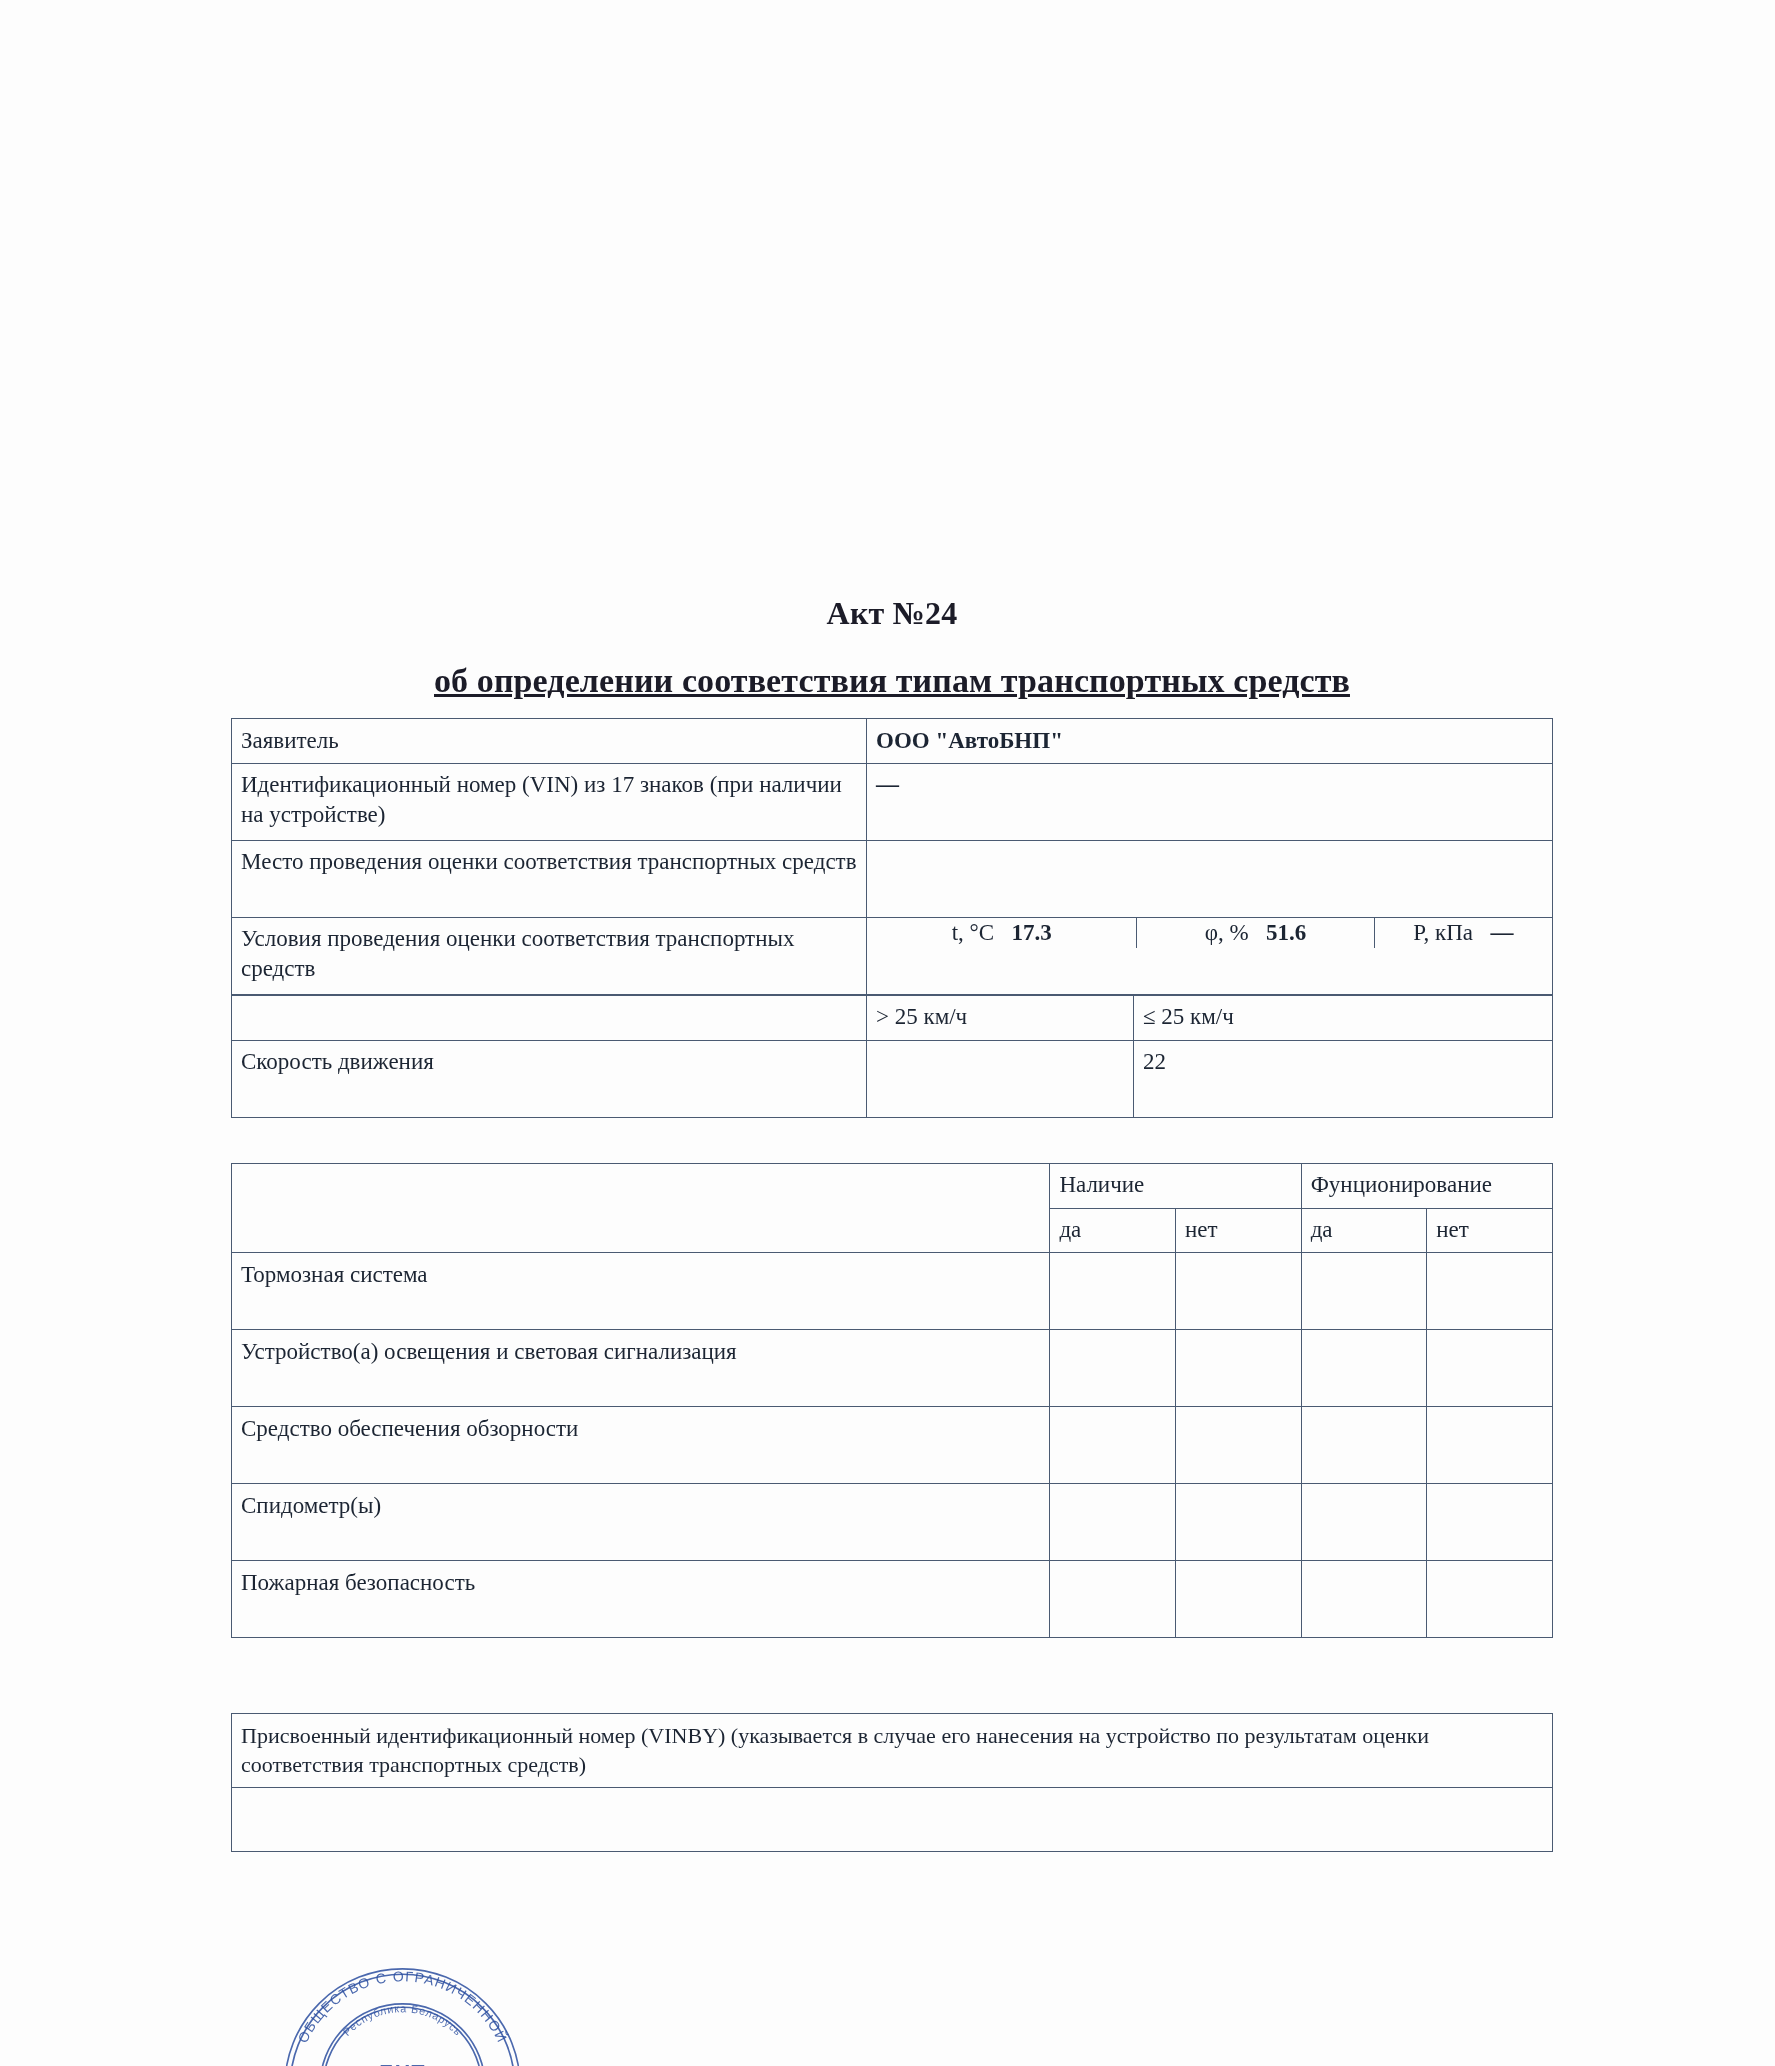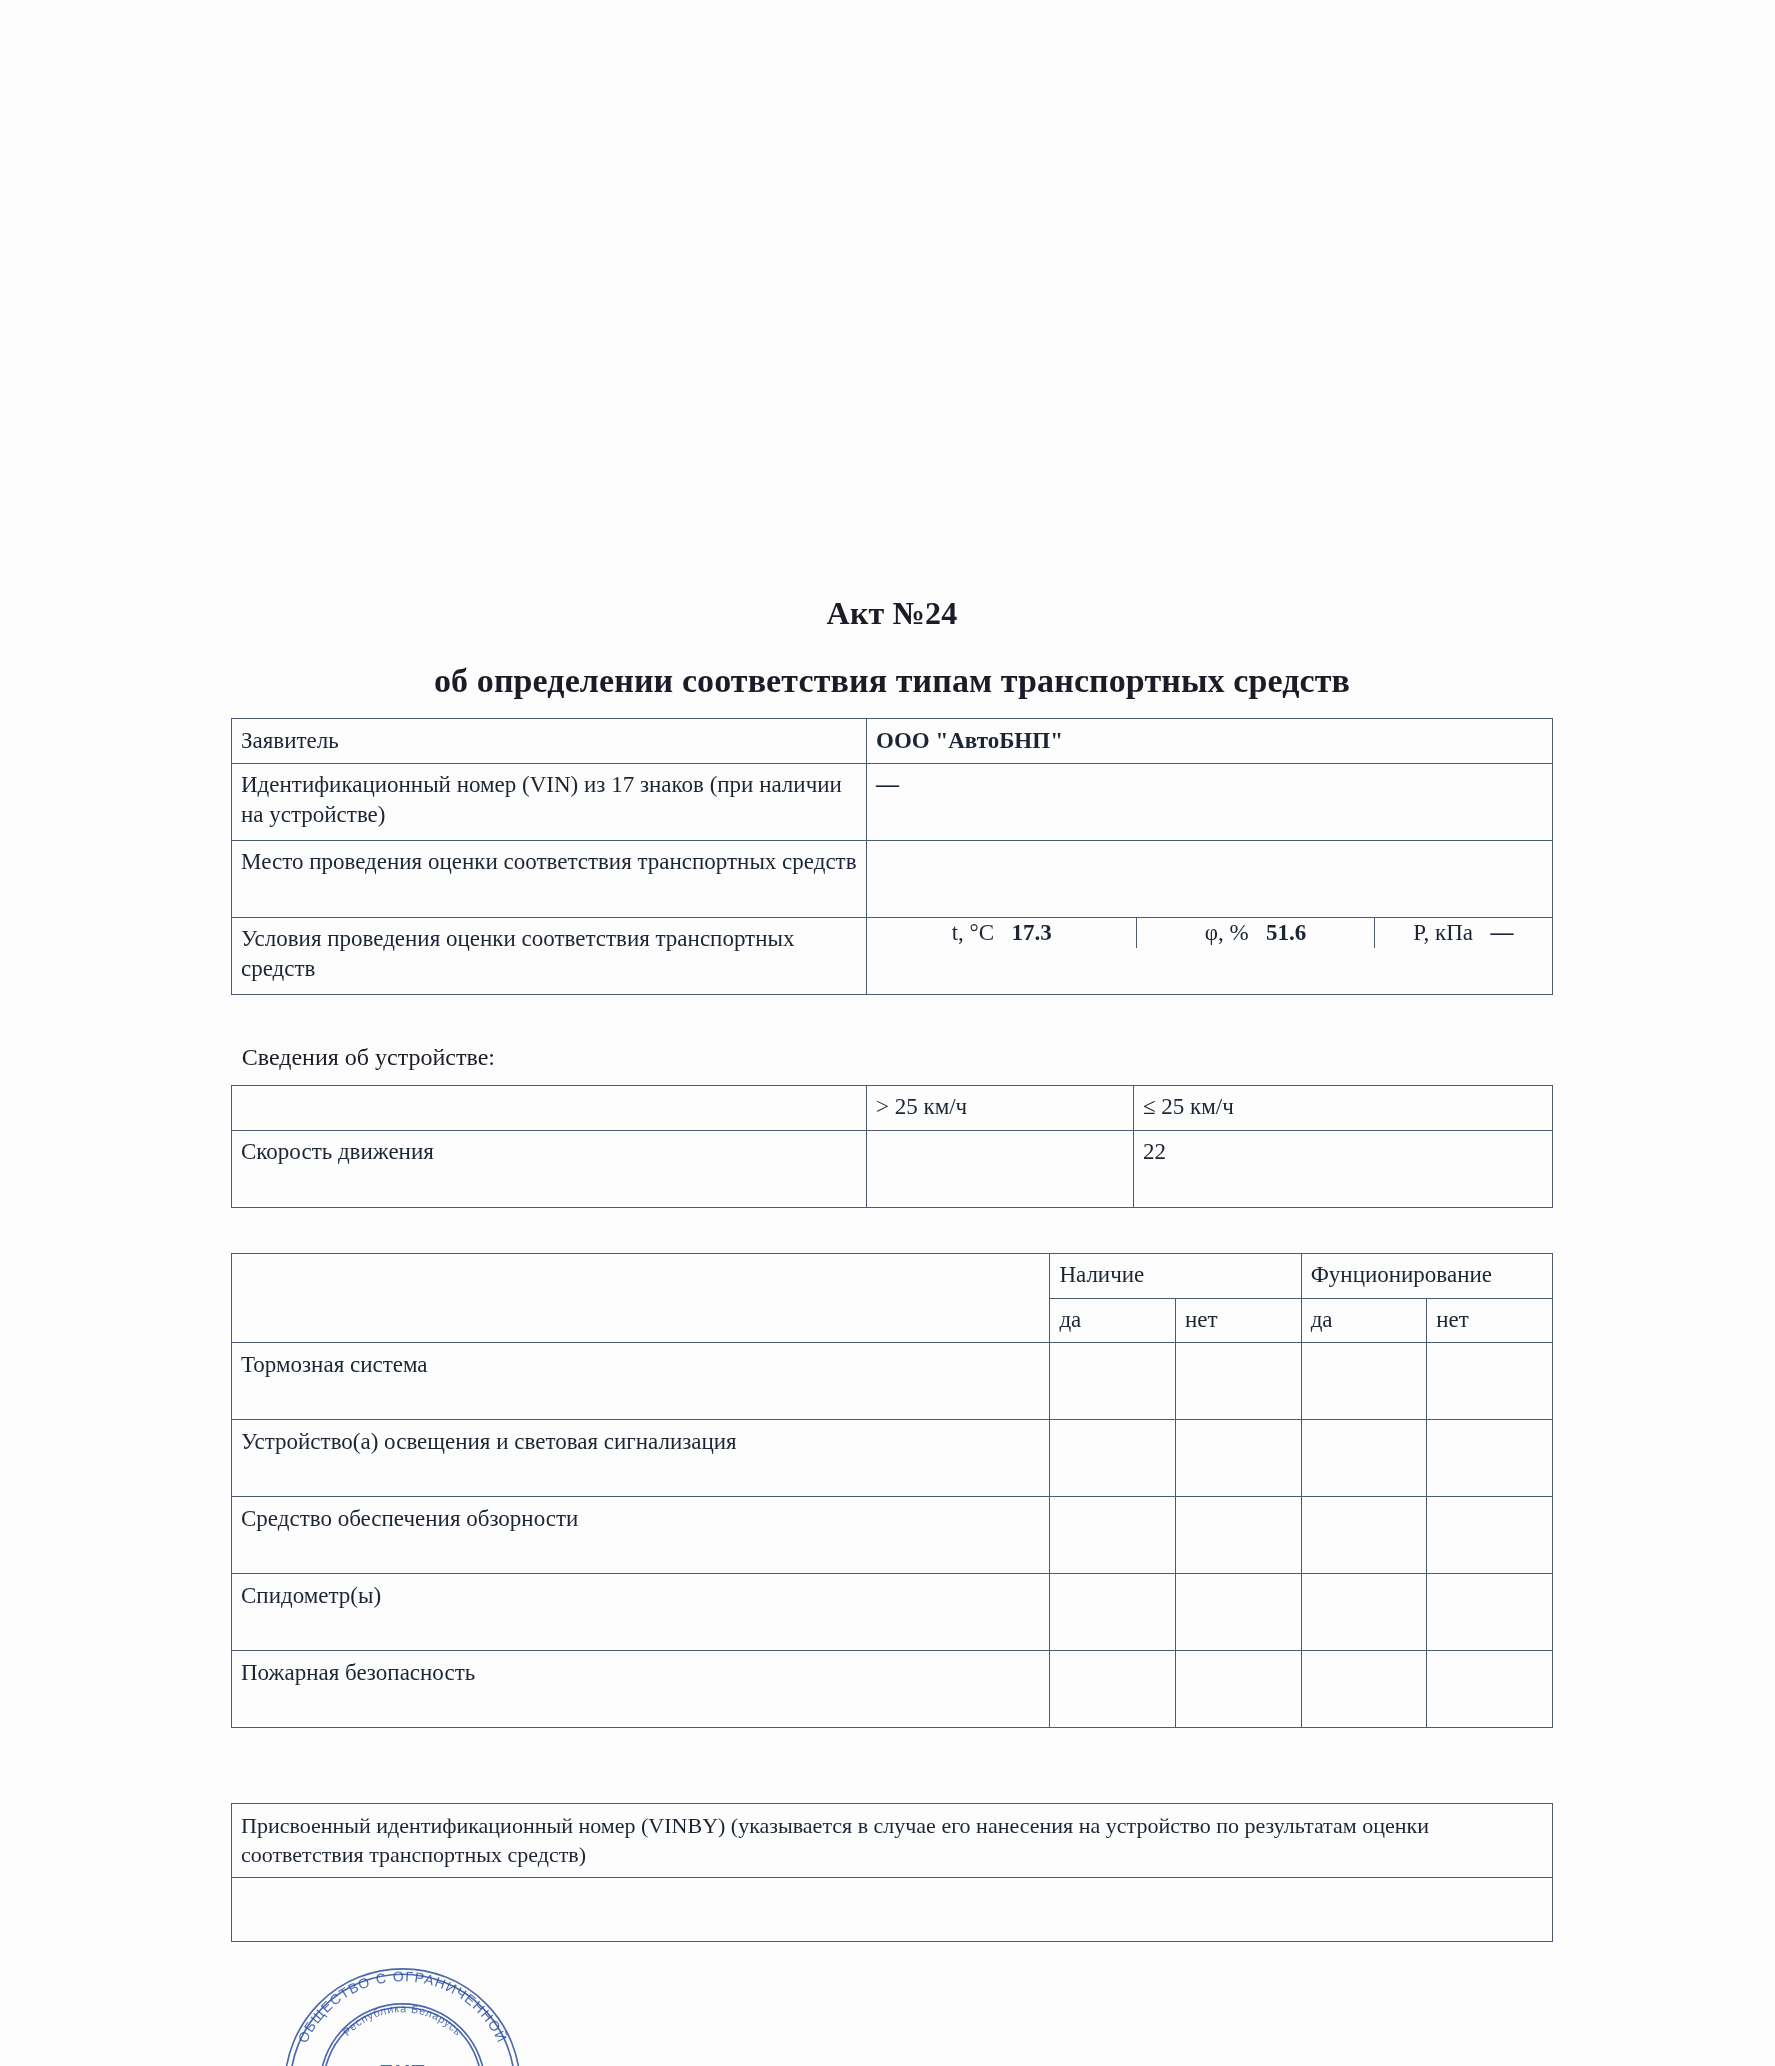--- a/index.html
+++ b/index.html
@@ -36,20 +36,21 @@
     letter-spacing: 0.2px;
     margin: 0 0 30px 0;
   }
 
   .doc-subtitle {
     text-align: center;
     font-size: 34px;
     font-weight: bold;
     margin: 0 0 18px 0;
     letter-spacing: 0.1px;
+    text-decoration: underline;
   }
 
   table {
     border-collapse: collapse;
     width: 100%;
     table-layout: fixed;
   }
 
   table.main-table,
   table.speed-table,
@@ -178,21 +179,20 @@
               <div class="cond-cell b3">
                 <span>P, кПа</span>
                 <span class="cond-val dash">—</span>
               </div>
             </div>
           </td>
         </tr>
       </tbody>
     </table>
 
-    <div class="section-note">Сведения об устройстве:</div>
 
     <table class="speed-table">
       <tbody>
         <tr>
           <td class="sp-empty"></td>
           <td class="sp-gt">&gt; 25 км/ч</td>
           <td>≤ 25 км/ч</td>
         </tr>
         <tr>
           <td class="sp-empty cell-tall">Скорость движения</td>

